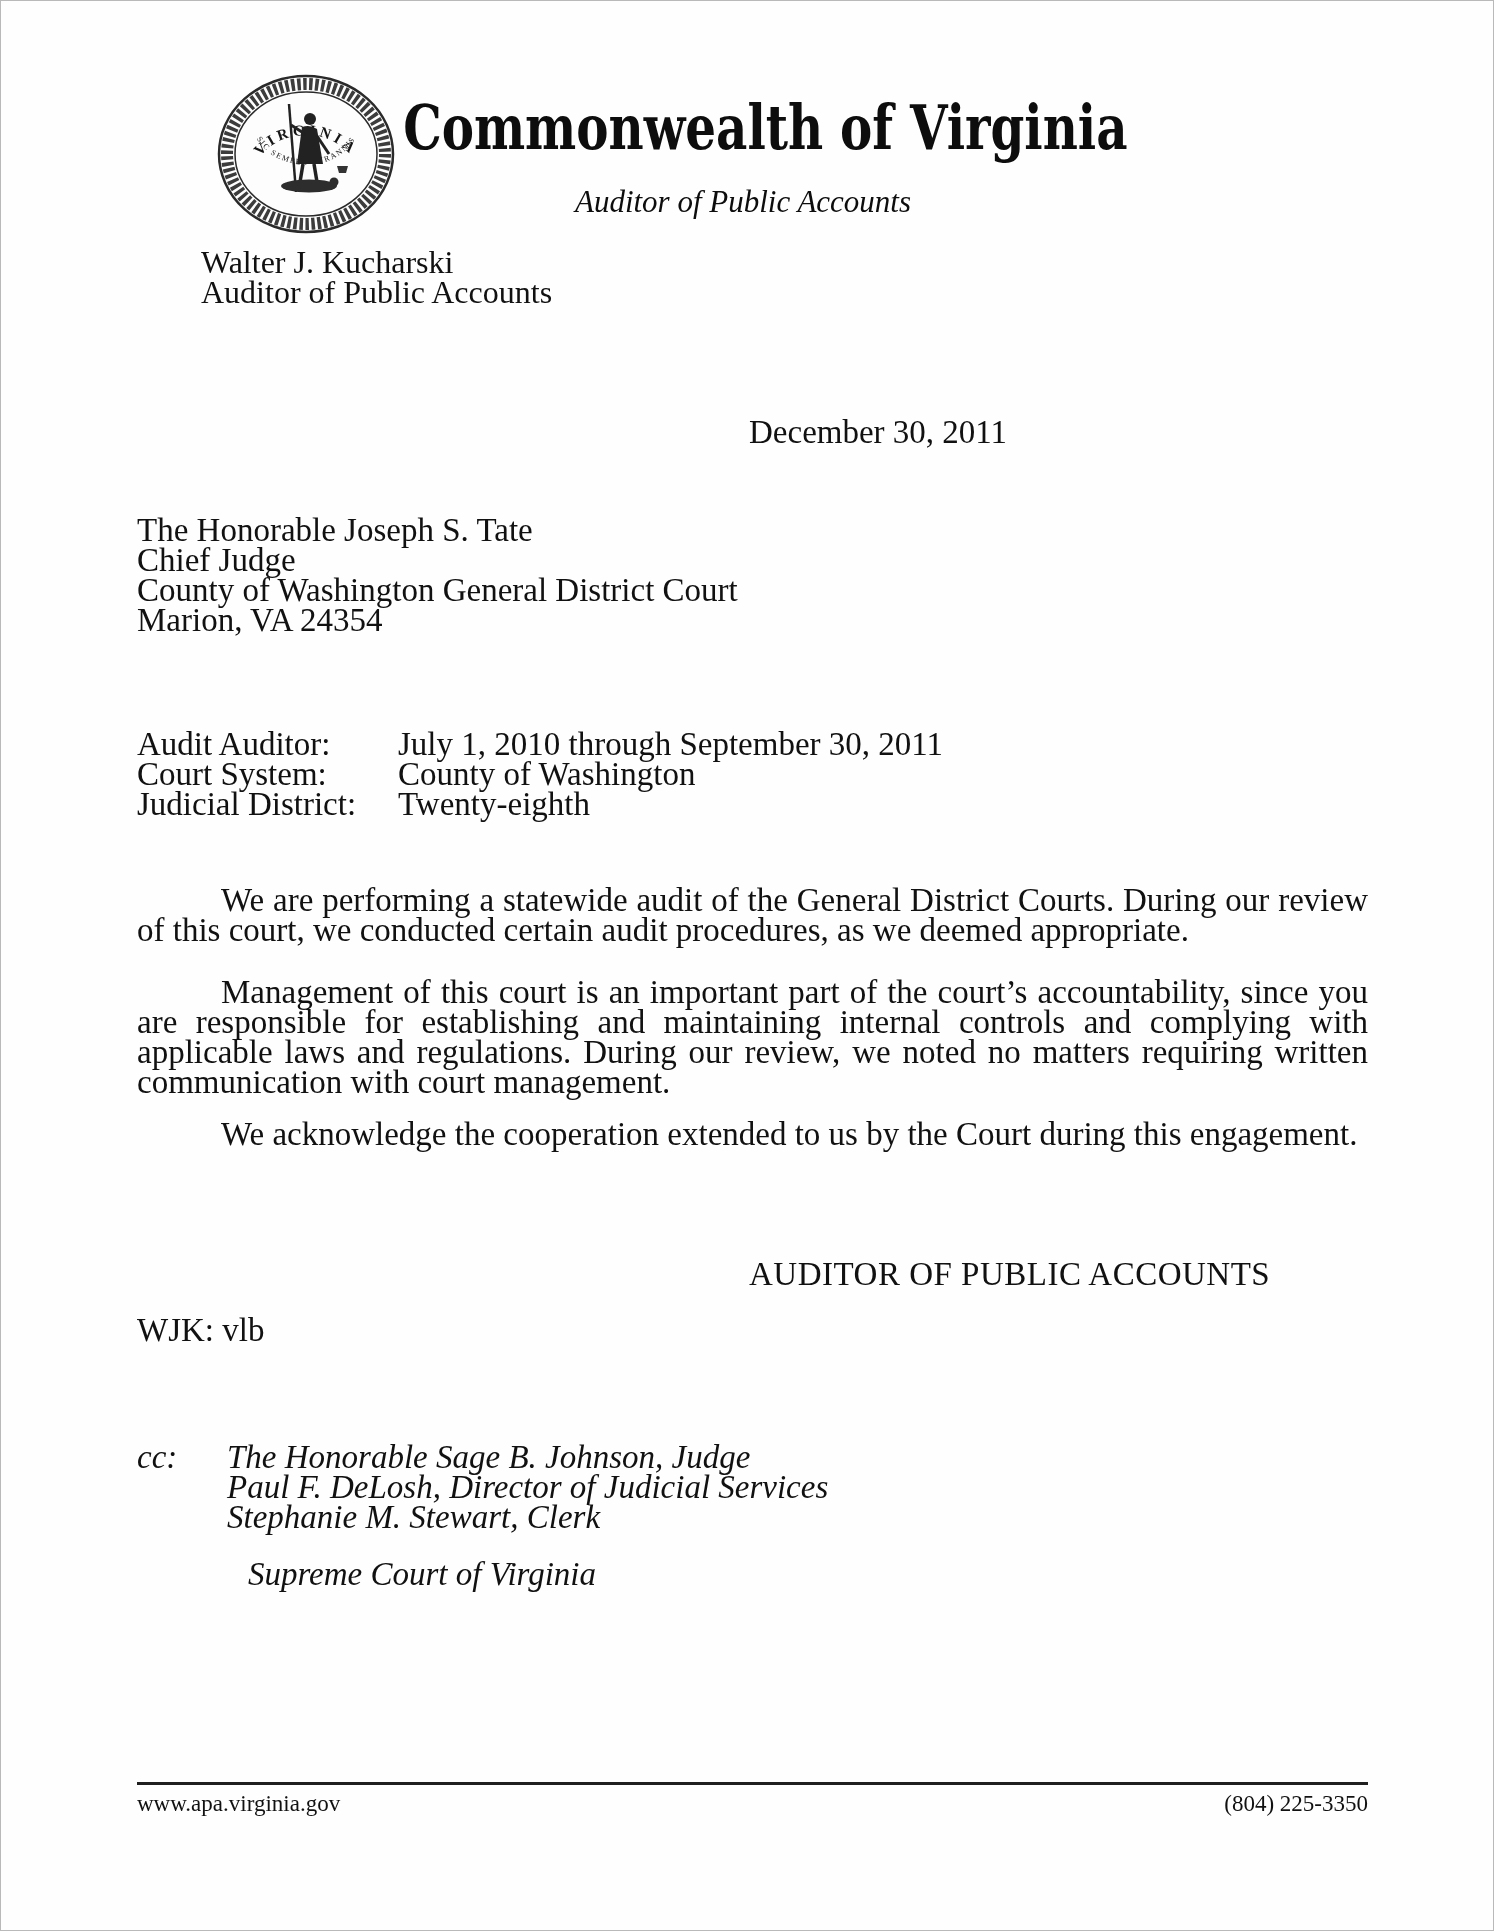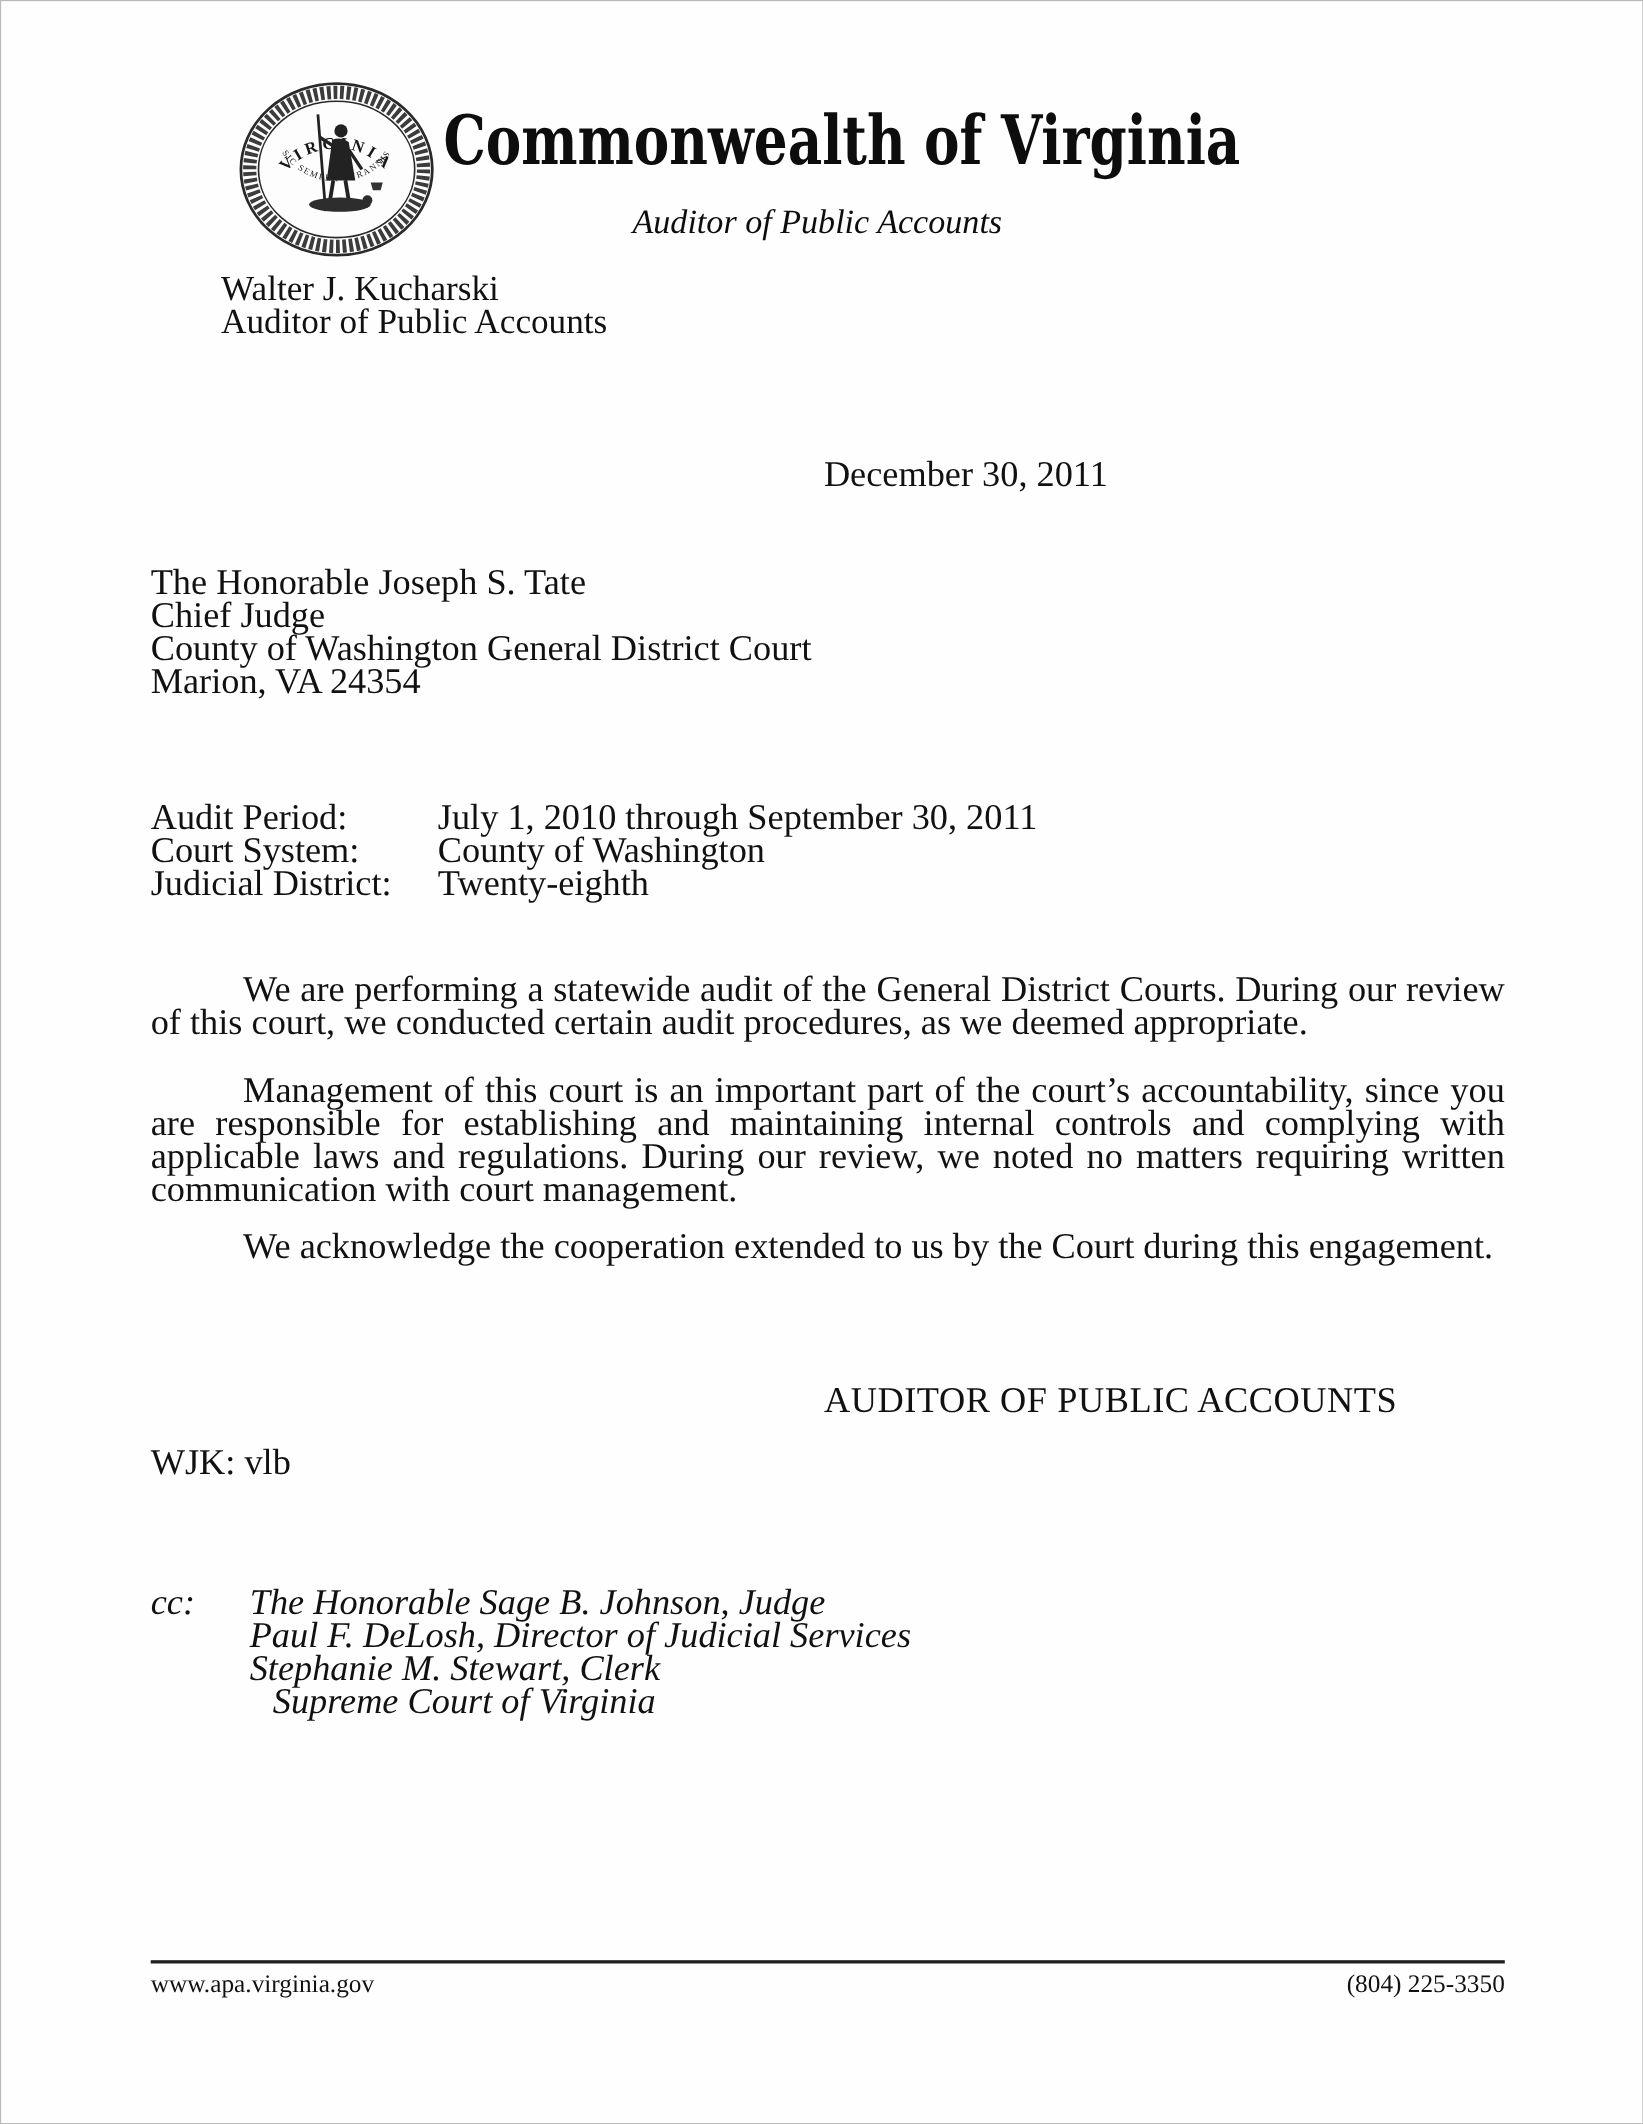--- a/index.html
+++ b/index.html
@@ -32,21 +32,21 @@
   .recipient{left:136px;top:514px;}
   .details{left:136px;top:728px;display:grid;grid-template-columns:261px auto;}
   .para{left:136px;width:1231px;text-align:justify;text-indent:84px;}
   .p1{top:884px;}
   .p2{top:976px;}
   .p3{top:1098px;text-align:left;margin-top:20px;}
   .sig{left:748px;top:1258px;letter-spacing:0.5px;}
   .initials{left:136px;top:1314px;}
   .cc{left:136px;top:1441px;display:grid;grid-template-columns:90px auto;font-style:italic;}
   .cc-items div{white-space:nowrap;}
-  .cc-items .cc-indent{padding-left:21px;}
+  .cc-items .cc-indent{padding-left:21px;margin-top:27px;}
   .footer-rule{left:136px;top:1781px;width:1231px;height:3px;background:#1f1f1f;}
   .footer-row{
     left:136px;top:1789px;width:1231px;
     display:flex;justify-content:space-between;
     font-size:23px;line-height:28px;
   }
 </style>
 </head>
 <body>
 
@@ -95,21 +95,21 @@
   <div class="abs t date-line">December 30, 2011</div>
 
   <div class="abs t recipient">
     <div>The Honorable Joseph S. Tate</div>
     <div>Chief Judge</div>
     <div>County of Washington General District Court</div>
     <div>Marion, VA 24354</div>
   </div>
 
   <div class="abs t details">
-    <div>Audit Period:</div>
+    <div>Audit Auditor:</div>
     <div>July 1, 2010 through September 30, 2011</div>
     <div>Court System:</div>
     <div>County of Washington</div>
     <div>Judicial District:</div>
     <div>Twenty-eighth</div>
   </div>
 
   <div class="abs t para p2">Management of this court is an important part of the court’s accountability, since you are responsible for establishing and maintaining internal controls and complying with applicable laws and regulations.  During our review, we noted no matters requiring written communication with court management.</div>
   <div class="abs t para p1">We are performing a statewide audit of the General District Courts.  During our review of this court, we conducted certain audit procedures, as we deemed appropriate.</div>
   <div class="abs t para p3">We acknowledge the cooperation extended to us by the Court during this engagement.</div>

